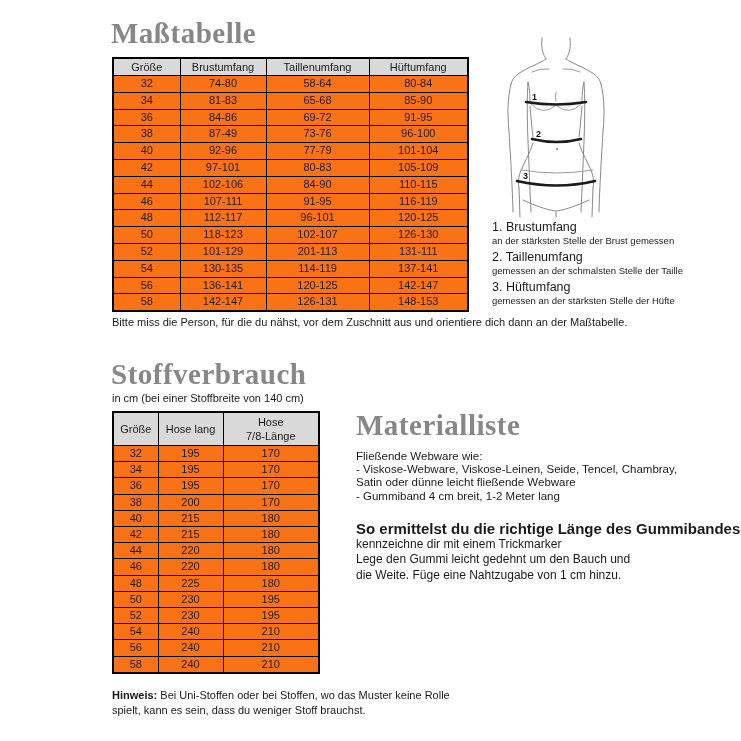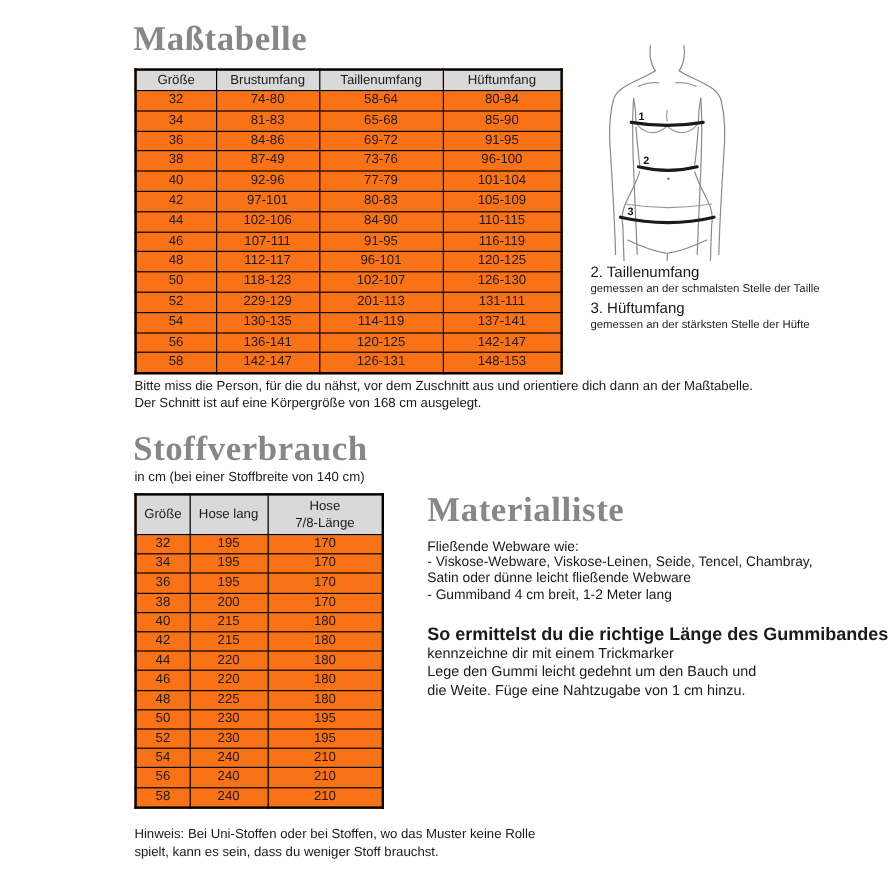--- a/index.html
+++ b/index.html
@@ -27,21 +27,21 @@
   .stoff-table td{height:15.2px;line-height:15.2px;}
   .note{font-size:11px;line-height:13.5px;white-space:nowrap;}
   .subtitle{font-size:11px;line-height:13px;}
   .mp-block{margin-bottom:4px;}
   .mp-label{font-size:12.5px;line-height:15px;font-weight:400;}
   .mp-desc{font-size:9.5px;line-height:11px;color:#222;margin-bottom:3px;}
   .mat-line{font-size:11.5px;line-height:13.2px;white-space:nowrap;}
   .mat-bold{font-size:15px;line-height:16px;font-weight:700;margin-top:18px;white-space:nowrap;}
   .mat-instr{font-size:12px;line-height:15.5px;white-space:nowrap;}
   .hinweis{font-size:11px;line-height:15px;}
-  .b{font-weight:400;text-align:center;}
+  .b{font-weight:700;text-align:center;}
   svg text{font-family:"Liberation Sans","DejaVu Sans",sans-serif;}
 </style>
 </head>
 <body>
 
 <div class="abs section-title" style="left:111px;top:17px;">Maßtabelle</div>
 
 <table class="abs dtable mass-table" style="left:112px;top:57px;width:355px;">
   <colgroup>
       <col style="width:67px">
@@ -113,21 +113,21 @@
         <td>120-125</td>
       </tr>
       <tr>
         <td>50</td>
         <td>118-123</td>
         <td>102-107</td>
         <td>126-130</td>
       </tr>
       <tr>
         <td>52</td>
-        <td>229-129</td>
+        <td>101-129</td>
         <td>201-113</td>
         <td>131-111</td>
       </tr>
       <tr>
         <td>54</td>
         <td>130-135</td>
         <td>114-119</td>
         <td>137-141</td>
       </tr>
       <tr>
@@ -191,33 +191,36 @@
   </g>
 
   <g fill="#111" stroke="none" font-size="9" font-weight="bold">
     <text x="26" y="64">1</text>
     <text x="30" y="101">2</text>
     <text x="17" y="143">3</text>
   </g>
 </svg>
 
 <div class="abs" style="left:492px;top:220px;width:245px;">
+  <div class="mp-block">
+    <div class="mp-label">1. Brustumfang</div>
+    <div class="mp-desc">an der stärksten Stelle der Brust gemessen</div>
+  </div>
   <div class="mp-block">
     <div class="mp-label">2. Taillenumfang</div>
     <div class="mp-desc">gemessen an der schmalsten Stelle der Taille</div>
   </div>
   <div class="mp-block">
     <div class="mp-label">3. Hüftumfang</div>
     <div class="mp-desc">gemessen an der stärksten Stelle der Hüfte</div>
   </div>
 </div>
 
 <div class="abs note" style="left:112px;top:316px;">
   <div>Bitte miss die Person, für die du nähst, vor dem Zuschnitt aus und orientiere dich dann an der Maßtabelle.</div>
-  <div>Der Schnitt ist auf eine Körpergröße von 168 cm ausgelegt.</div>
 </div>
 
 <div class="abs section-title" style="left:111px;top:358px;">Stoffverbrauch</div>
 <div class="abs subtitle" style="left:112px;top:392px;">in cm (bei einer Stoffbreite von 140 cm)</div>
 
 <table class="abs dtable stoff-table" style="left:112px;top:411px;width:206px;">
   <colgroup>
       <col style="width:45px">
       <col style="width:65px">
       <col style="width:96px">

